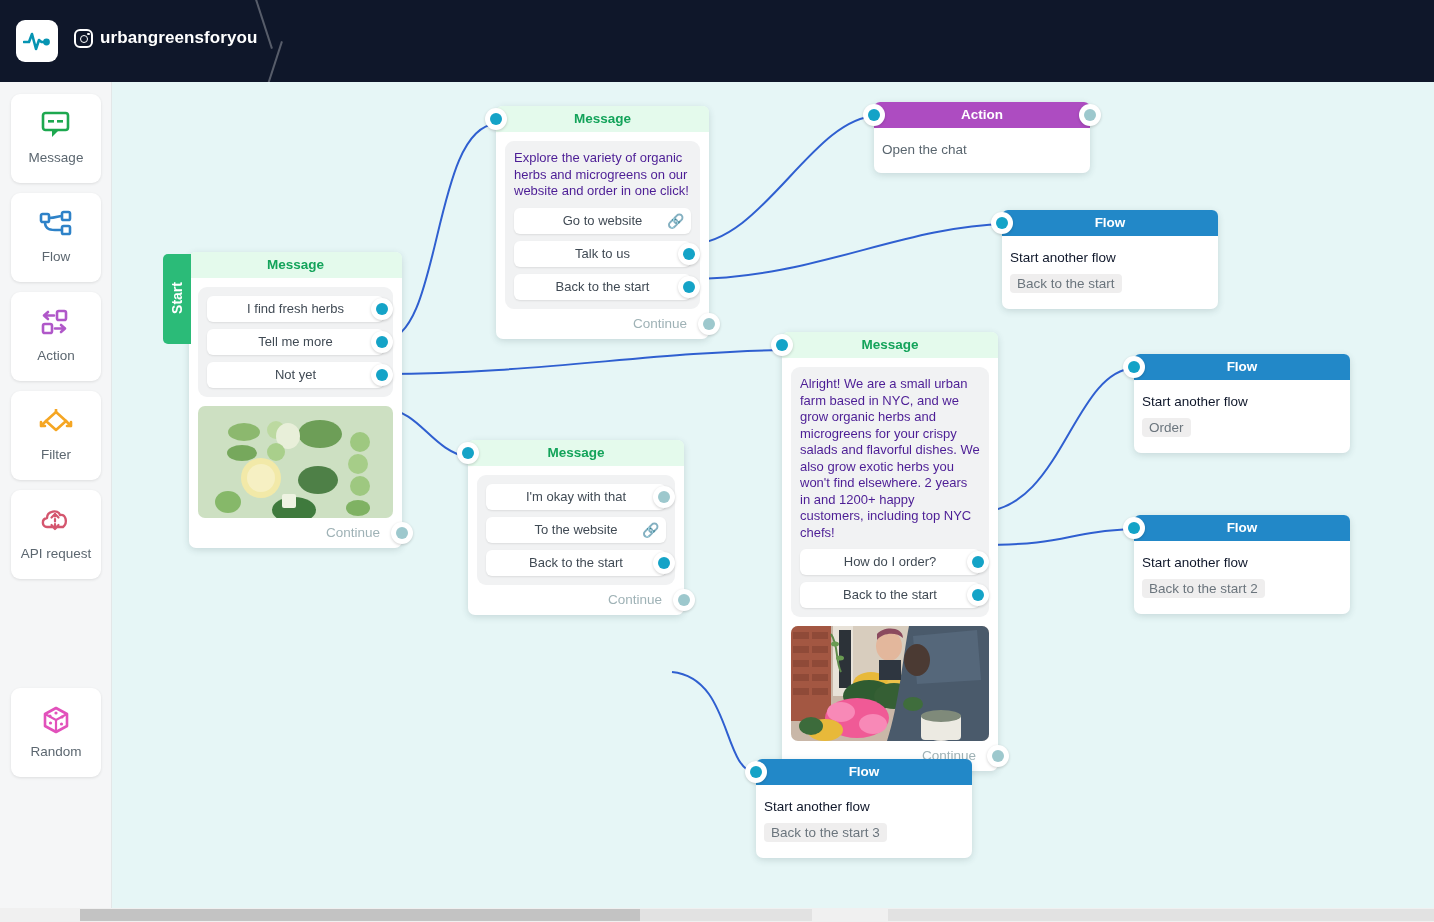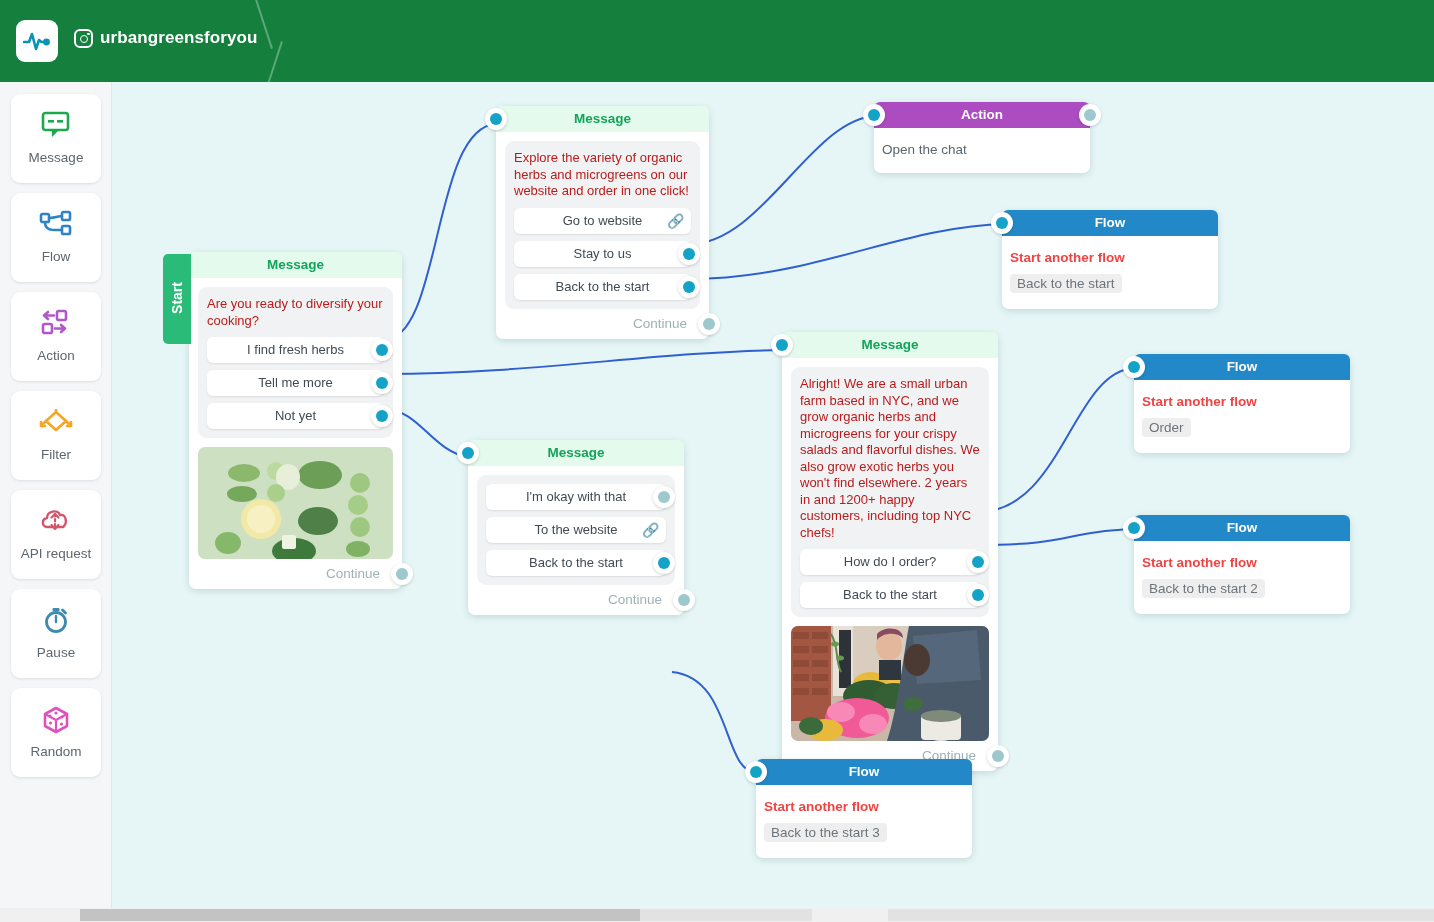--- a/index.html
+++ b/index.html
@@ -8,21 +8,21 @@
     width: 1434px; height: 922px;
     overflow: hidden;
     font-family: "Liberation Sans", sans-serif;
     background: #ffffff;
   }
 
   
   #topbar {
     position: absolute; left: 0; top: 0;
     width: 1434px; height: 82px;
-    background: #15803d;
+    background: #0f172a;
     overflow: hidden;
   }
   #topbar .chev {
     position: absolute;
     border-left: 2px solid rgba(255,255,255,0.30);
     height: 58px;
   }
   #topbar .chev.a { left: 262px; top: -8px;  transform: rotate(-18deg); }
   #topbar .chev.b { left: 272px; top: 40px;  transform: rotate(18deg); }
   #logo-tile {
@@ -103,21 +103,21 @@
   .hdr.flow   { background: #2288c8; color: #ffffff; }
 
   .bubble {
     margin: 9px 9px 0 9px;
     background: #f1f2f3;
     border-radius: 9px;
     padding: 9px 9px 9px 9px;
   }
   .btext {
     font-size: 13px; line-height: 16.5px;
-    color: #b91c1c; margin-bottom: 8px;
+    color: #4c1d95; margin-bottom: 8px;
     white-space: pre-wrap;
   }
   .qbtn {
     position: relative;
     background: #ffffff;
     border-radius: 6px;
     height: 26px; line-height: 26px;
     text-align: center;
     font-size: 13px; color: #404a54;
     margin-bottom: 7px;
@@ -187,21 +187,21 @@
     width: 12px; height: 12px; border-radius: 50%;
     background: #9dc8cd; display: block;
   }
   .simple-body {
     text-align: left;
     padding: 14px 8px 16px 8px;
   }
   .simple-body .t1 {
     font-size: 13.5px; color: #5a666f;
   }
-  .simple-body .t1.bold { font-weight: bold; color: #ef4444; }
+  .simple-body .t1.bold { font-weight: normal; color: #0f172a; }
   .simple-body .chip {
     display: inline-block; margin-top: 9px;
     background: #efeeee; border-radius: 4px;
     padding: 2px 7px;
     font-size: 13.5px; color: #6b757d;
   }
 
   #start-tag {
     position: absolute;
     width: 28px; height: 90px;
@@ -320,31 +320,20 @@
       <svg width="38" height="30" viewBox="0 0 38 30">
         <path d="M19 5 L29 14 L19 23 L9 14 Z" fill="none" stroke="#f5a623" stroke-width="2.6" stroke-linejoin="round"></path>
         <path d="M29 14 L34 19 M34 19 L30 19 M34 19 L34 15" fill="none" stroke="#f5a623" stroke-width="2.6" stroke-linecap="round"></path>
         <path d="M9 14 L4 19 M4 19 L8 19 M4 19 L4 15" fill="none" stroke="#f5a623" stroke-width="2.6" stroke-linecap="round"></path>
         <path d="M19 5 L19 2" fill="none" stroke="#f5a623" stroke-width="2.6"></path>
       </svg>
     </div>
     <div class="lbl">Filter</div>
   </div>
 
-  <div class="side-item" style="top:507px">
-    <div class="ico">
-      <svg width="34" height="30" viewBox="0 0 34 30">
-        <circle cx="17" cy="17" r="9.5" fill="none" stroke="#3f8bb0" stroke-width="2.8"></circle>
-        <path d="M17 17 L17 11" stroke="#3f8bb0" stroke-width="2.4" stroke-linecap="round"></path>
-        <rect x="13.5" y="3" width="7" height="3.2" rx="1" fill="#3f8bb0"></rect>
-        <path d="M23.5 5 L26.5 8" stroke="#3f8bb0" stroke-width="2.8" stroke-linecap="round"></path>
-      </svg>
-    </div>
-    <div class="lbl">Pause</div>
-  </div>
 
   <div class="side-item" style="top:606px">
     <div class="ico">
       <svg width="34" height="30" viewBox="0 0 34 30">
         <path d="M6 10 L17 4 L28 10 L28 22 L17 28 L6 22 Z" fill="none" stroke="#e251bb" stroke-width="2.6" stroke-linejoin="round"></path>
         <path d="M6 10 L17 16 L28 10 M17 16 L17 28" fill="none" stroke="#e251bb" stroke-width="2.2"></path>
         <circle cx="11" cy="12" r="1.6" fill="#e251bb"></circle>
         <circle cx="11.5" cy="19" r="1.6" fill="#e251bb"></circle>
         <circle cx="23" cy="13" r="1.6" fill="#e251bb"></circle>
         <circle cx="22.5" cy="20" r="1.6" fill="#e251bb"></circle>
@@ -378,21 +367,20 @@
     </g>
   </svg>
 
   <div id="start-tag" style="left:51px; top:172px">
     <span>Start</span>
   </div>
 
   <div class="node" style="left:77px; top:170px; width:213px;">
     <div class="hdr msg">Message</div>
     <div class="bubble">
-      <div class="btext">Are you ready to diversify your cooking?</div>
       <div class="qbtn">
         <span>I find fresh herbs</span>
         <span class="port">
             <i></i>
           </span>
       </div>
       <div class="qbtn">
         <span>Tell me more</span>
         <span class="port">
             <i></i>
@@ -439,21 +427,21 @@
         <i></i>
       </span>
     <div class="hdr msg">Message</div>
     <div class="bubble">
       <div class="btext">Explore the variety of organic herbs and microgreens on our website and order in one click!</div>
       <div class="qbtn">
         <span>Go to website</span>
         <span class="lnk">🔗</span>
       </div>
       <div class="qbtn">
-        <span>Stay to us</span>
+        <span>Talk to us</span>
         <span class="port">
             <i></i>
           </span>
       </div>
       <div class="qbtn">
         <span>Back to the start</span>
         <span class="port">
             <i></i>
           </span>
       </div>

